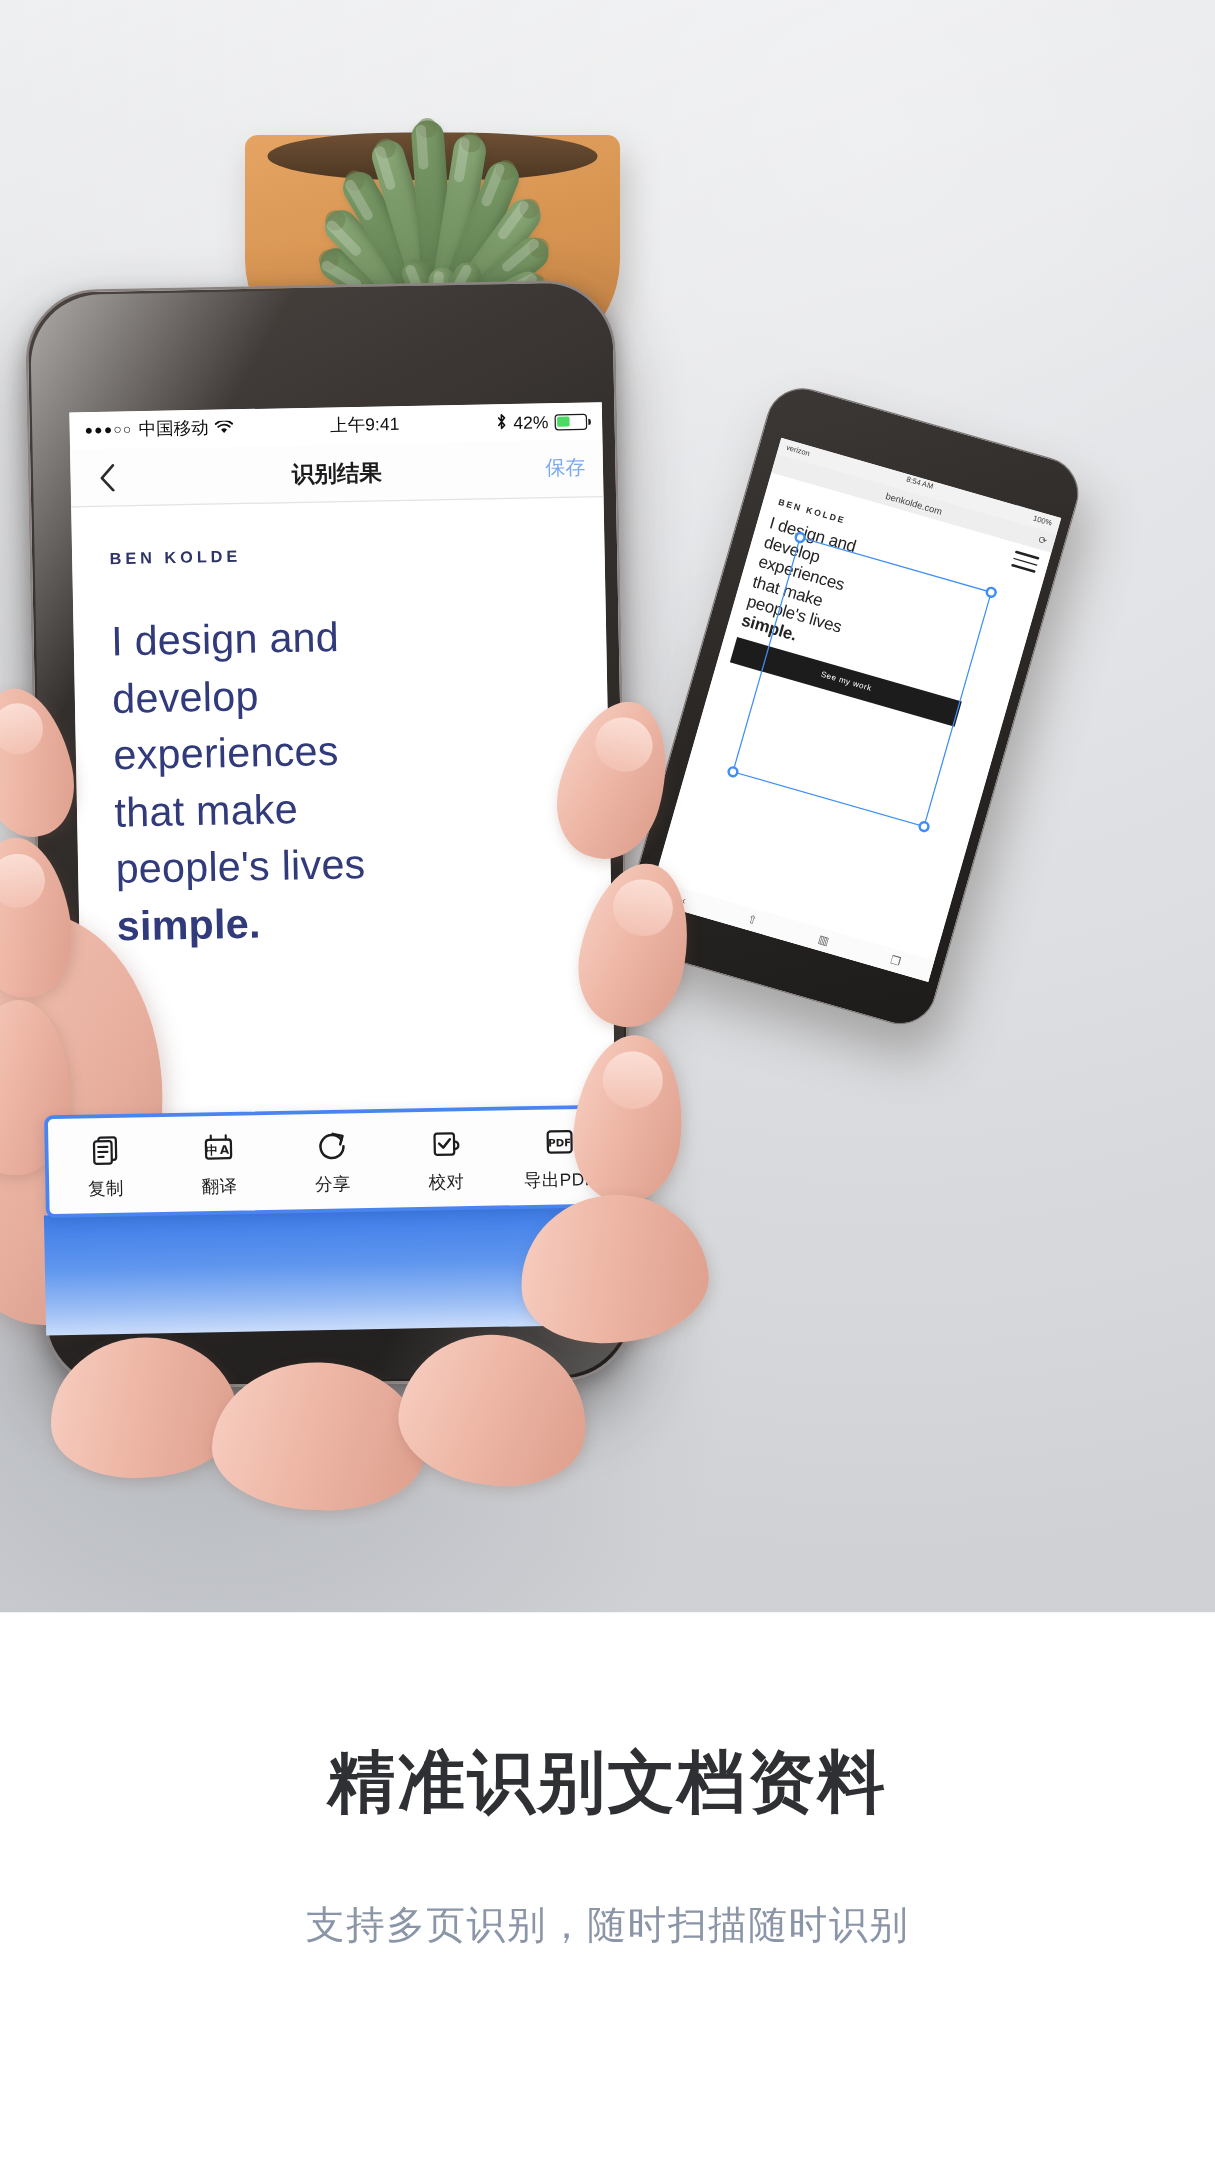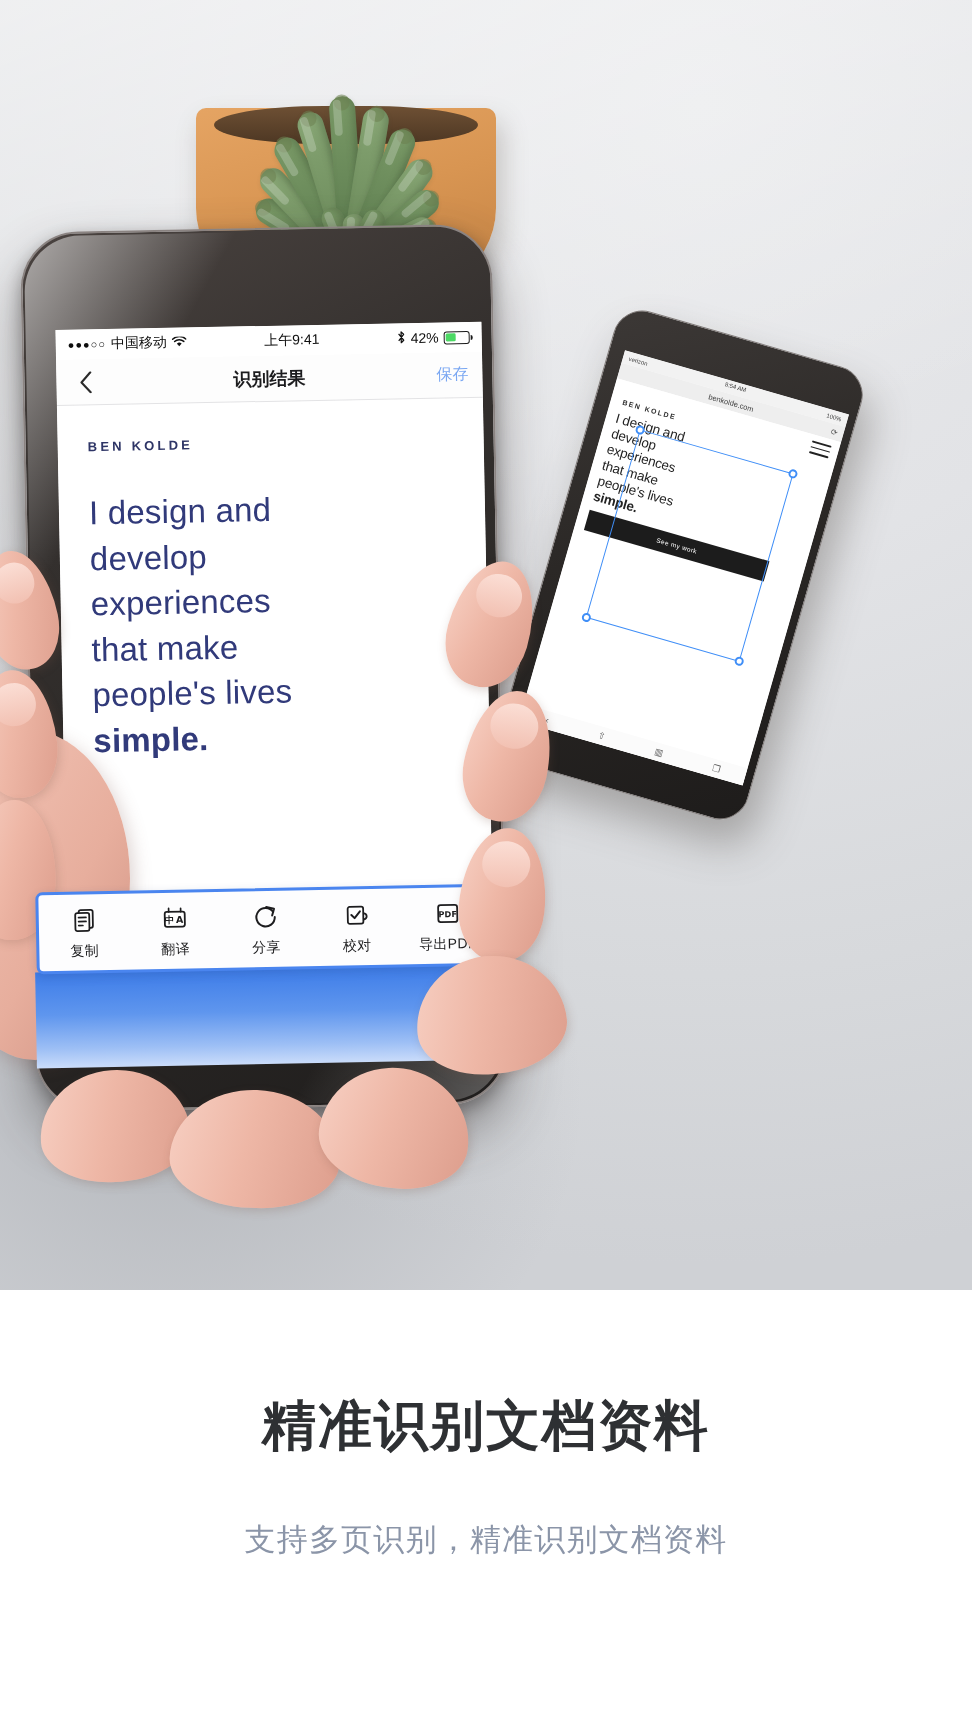--- a/index.html
+++ b/index.html
@@ -450,14 +450,14 @@
   <div class="hand" style="left:40px; top:1050px; width:440px; height:230px; z-index:16;">
     <div class="finger" style="left:0px;   top:20px; width:150px; height:112px; transform:rotate(-4deg);"></div>
     <div class="finger" style="left:130px; top:40px; width:170px; height:118px; transform:rotate(2deg);"></div>
     <div class="finger" style="left:280px; top:18px; width:150px; height:120px; transform:rotate(8deg);"></div>
   </div>
 
 </div>
 
 <div id="caption">
   <div id="headline">精准识别文档资料</div>
-  <div id="subhead">支持多页识别，精准识别文档资料</div>
+  <div id="subhead">支持多页识别，随时扫描随时识别</div>
 </div>
 
 </body></html>

